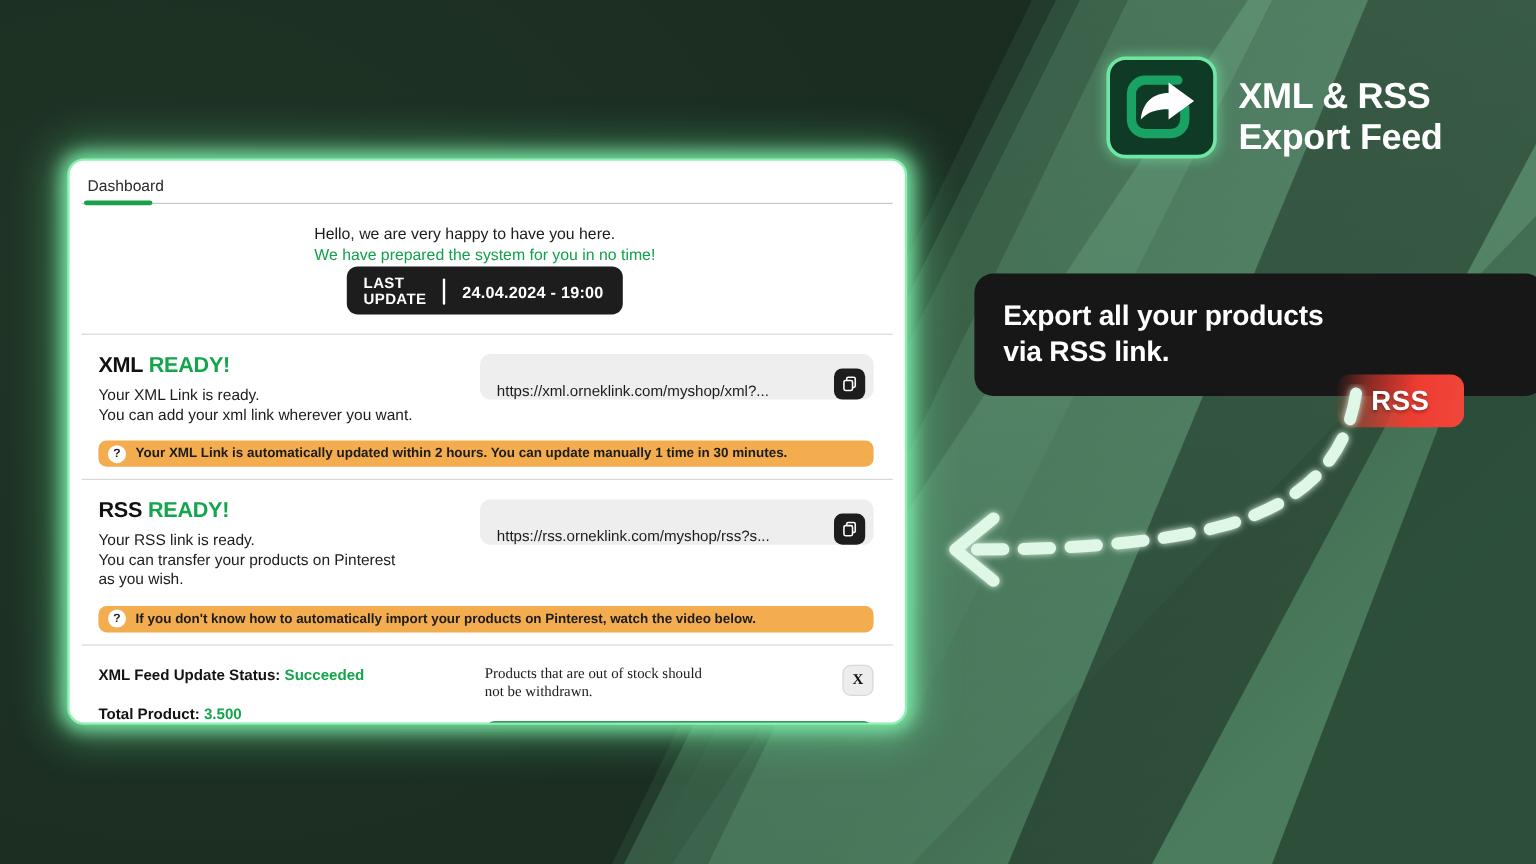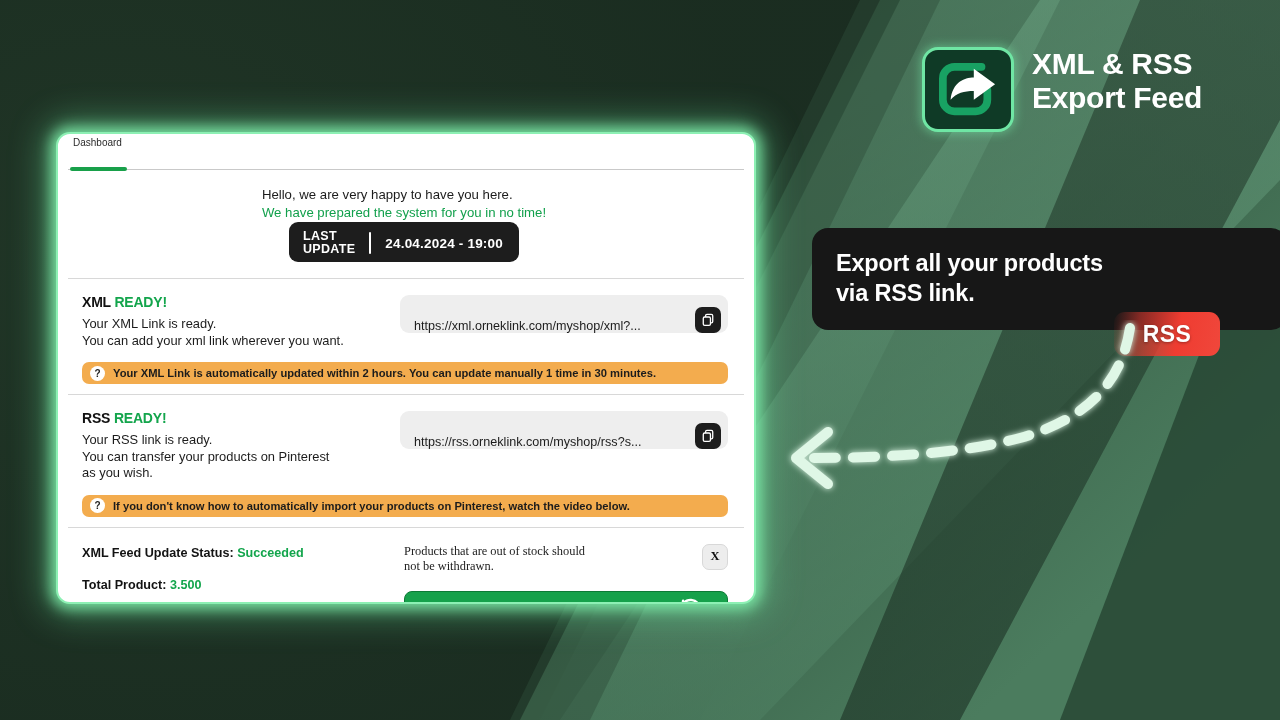--- a/index.html
+++ b/index.html
@@ -28,22 +28,22 @@
   }
 
   
   .tabstrip {
     position:relative;
     height:26px;
     margin:10px 10px 0 10px;
     border-bottom:1px solid #c9c9c9;
   }
   .tab {
-    position:absolute; left:2px; bottom:16px;
-    font-size:10px; color:#2b2b2b;
+    position:absolute; left:2px; bottom:4px;
+    font-size:13px; color:#2b2b2b;
     padding:0 3px 4px 3px;
     line-height:13px;
   }
   .tab-underline {
     position:absolute; left:2px; bottom:-2px;
     width:57px; height:4px; background:#18a04a; border-radius:2px;
   }
 
   
   .greet-row {
@@ -67,21 +67,21 @@
     font-weight:bold; font-size:12.5px; line-height:13.5px;
     letter-spacing:.3px; text-align:left;
   }
   .lu-sep { width:2px; height:22px; background:#fff; margin:0 14px; border-radius:1px; }
   .lu-date { font-size:13.5px; font-weight:bold; letter-spacing:.2px; }
 
   
   .feed-sec { padding:14px 16px 10px 14px; margin:0 10px; border-bottom:1px solid #d8d8d8; }
   .feed-top { display:flex; align-items:flex-start; justify-content:space-between; }
   .feed-left { padding-top:1px; }
-  .feed-title { font-size:14px; font-weight:bold; margin-bottom:6px; letter-spacing:-.2px; }
+  .feed-title { font-size:18px; font-weight:bold; margin-bottom:6px; letter-spacing:-.2px; }
   .feed-title .k { color:#111; }
   .feed-title .ready { color:#13a54c; }
   .feed-desc { font-size:12.9px; color:#1c1c1c; line-height:16.5px; }
 
   .linkbox {
     display:flex; align-items:flex-end;
     background:#eeeeee; border-radius:9px;
     height:38px; width:328px; padding:0 7px 0 14px;
     margin-top:2px;
   }
@@ -133,21 +133,21 @@
     position:relative;
   }
   .updatebtn .lbl {
     color:#fff; font-size:15px; font-weight:bold; letter-spacing:.6px;
   }
   .updatebtn .refresh { position:absolute; right:24px; top:50%; transform:translateY(-50%); display:flex; }
 
   
   #logo-row {
     position:absolute; left:922px; top:47px; z-index:6;
-    display:flex; align-items:flex-start; gap:18px;
+    display:flex; align-items:flex-end; gap:18px;
   }
   #logo-mark {
     width:92px; height:85px; border-radius:16px;
     background:#0f3a26;
     border:3px solid #6fe6a4;
     box-shadow:0 0 10px 2px rgba(120,240,170,.45);
     display:flex; align-items:center; justify-content:center;
   }
   #logo-text {
     color:#fff; font-weight:bold; font-size:30px; line-height:34px;

